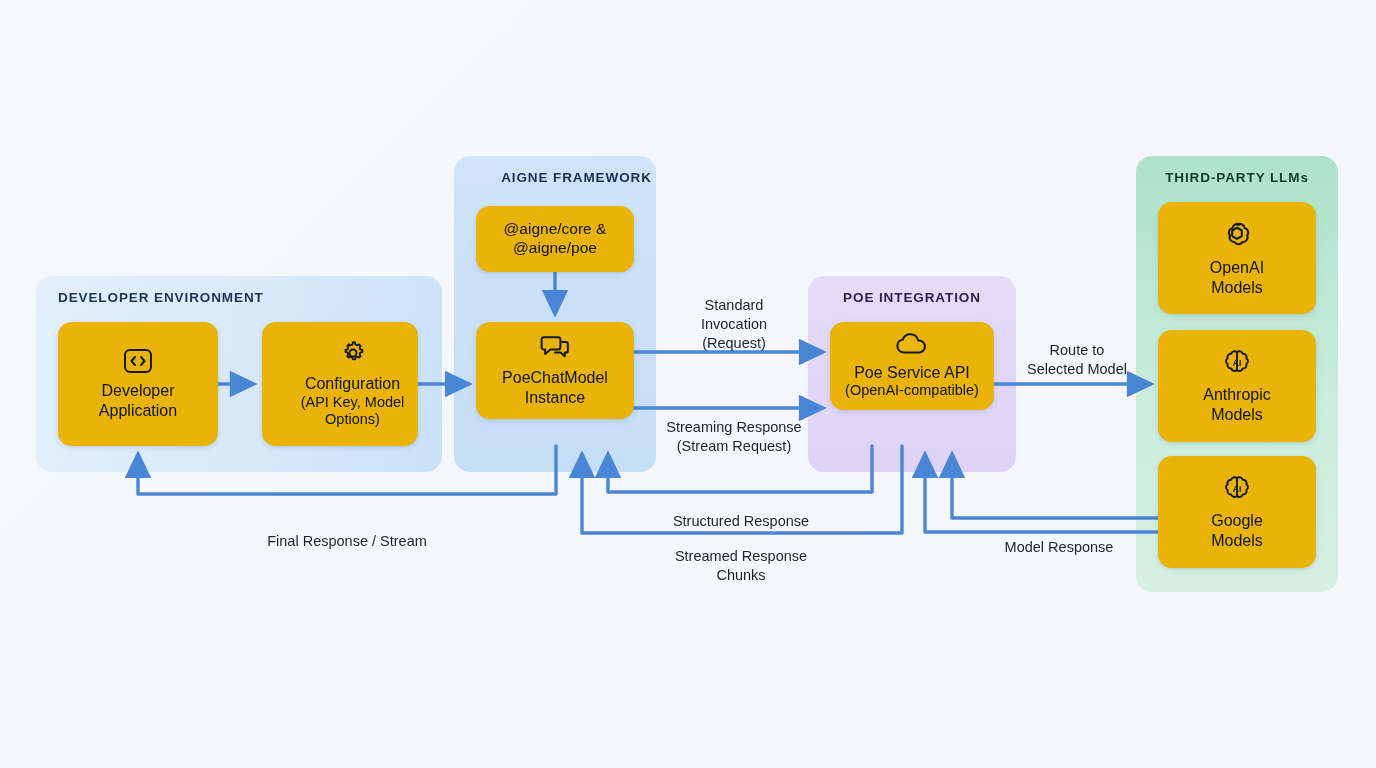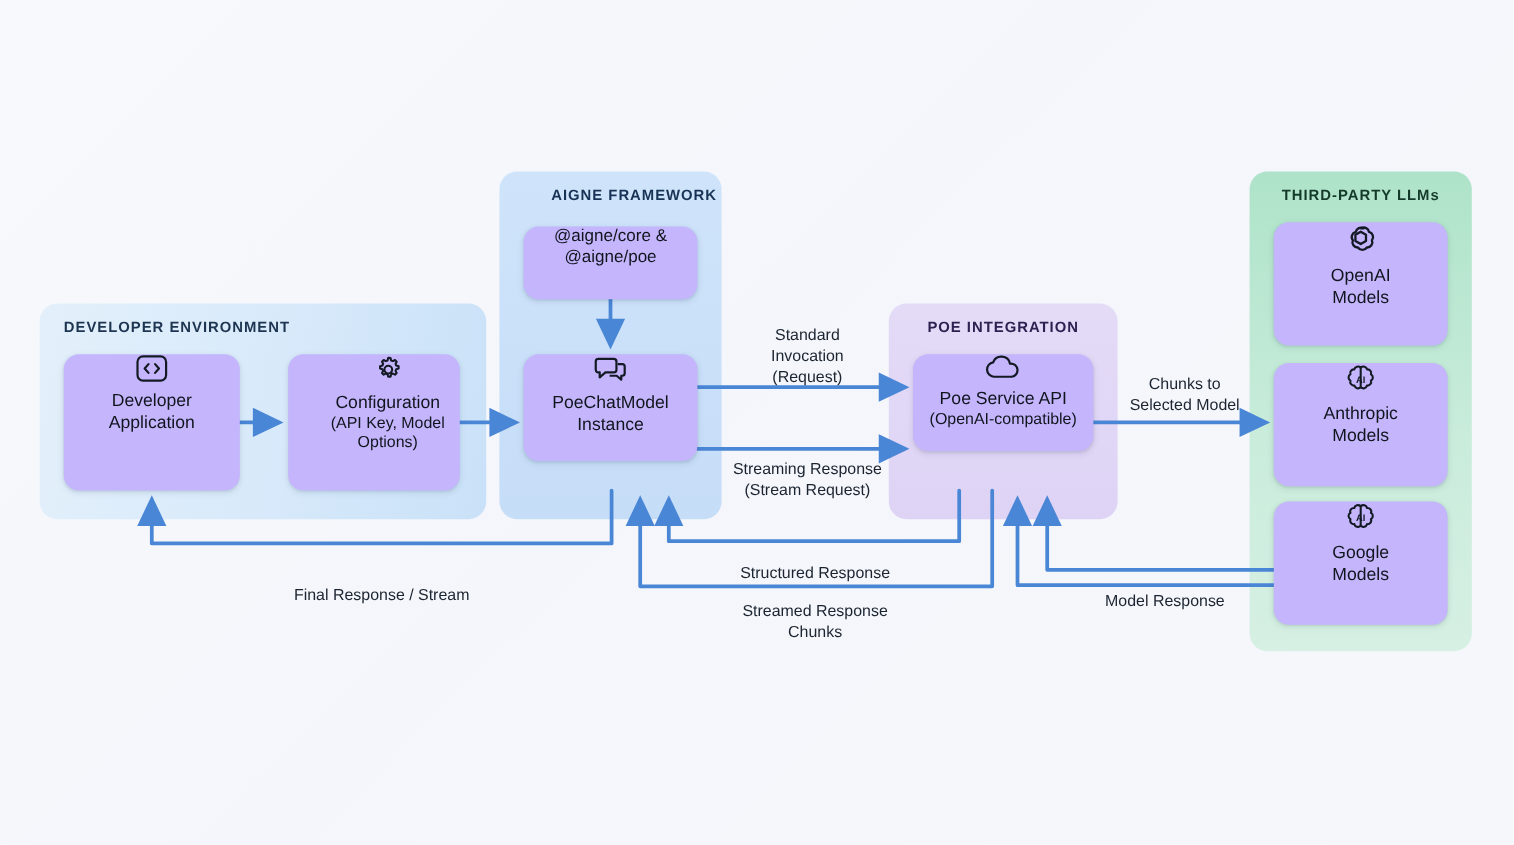--- a/index.html
+++ b/index.html
@@ -35,23 +35,23 @@
   }
   #panel-poe .panel-title{color:#2c2150;}
   #panel-llm{
     left:1136px;top:156px;width:202px;height:436px;
     background:linear-gradient(180deg,#aee3c9 0%,#c9ecdb 55%,#d6f0e3 100%);
   }
   #panel-llm .panel-title{color:#143b2a;}
 
   
   .node{
-    position:absolute;background:#c4b5fd;border-radius:14px;
+    position:absolute;background:#eab308;border-radius:14px;
     box-shadow:0 2px 6px rgba(25,45,80,.10),0 1px 2px rgba(25,45,80,.08);
-    display:flex;flex-direction:column;align-items:center;justify-content:flex-start;
+    display:flex;flex-direction:column;align-items:center;justify-content:center;
     text-align:center;box-sizing:border-box;
   }
   .node .ico{display:block;margin-bottom:7px;line-height:0;}
   .node .lbl{font-size:16px;line-height:1.22;color:#10151d;}
   .node .sub{font-size:14.5px;line-height:1.22;color:#10151d;}
 
   #n-devapp{left:58px;top:322px;width:160px;height:124px;}
   #n-config{left:262px;top:322px;width:156px;height:124px;padding-left:25px;}
   #n-pkg{left:476px;top:206px;width:158px;height:66px;}
   #n-pcm{left:476px;top:322px;width:158px;height:97px;}
@@ -206,21 +206,21 @@
     </span>
     <span class="lbl">Google</span>
     <span class="lbl">Models</span>
   </div>
 
   <div class="elabel" style="left:661px;top:296px;width:146px;">Standard
 Invocation
 (Request)</div>
   <div class="elabel" style="left:643px;top:418px;width:182px;">Streaming Response
 (Stream Request)</div>
-  <div class="elabel" style="left:1000px;top:341px;width:154px;">Chunks to
+  <div class="elabel" style="left:1000px;top:341px;width:154px;">Route to
 Selected Model</div>
   <div class="elabel" style="left:212px;top:504px;width:270px;margin-top:28px;">Final Response / Stream</div>
   <div class="elabel" style="left:640px;top:512px;width:202px;">Structured Response</div>
   <div class="elabel" style="left:638px;top:547px;width:206px;">Streamed Response
 Chunks</div>
   <div class="elabel" style="left:978px;top:538px;width:162px;">Model Response</div>
 
 </div>
 
 </body></html>

